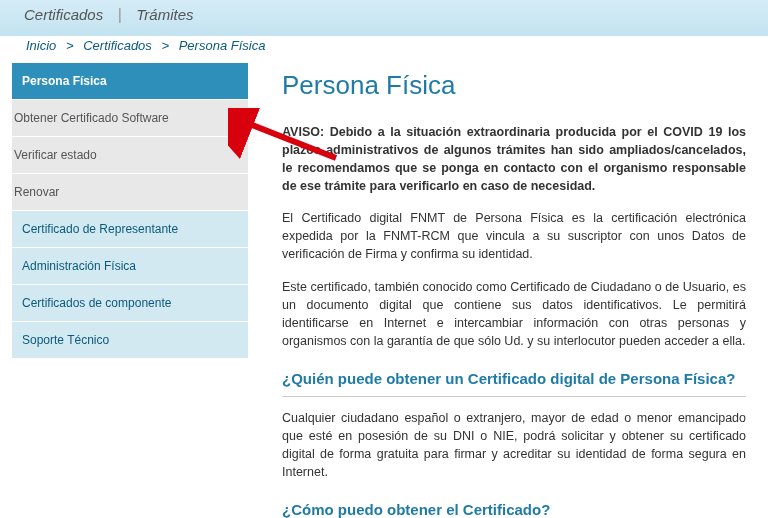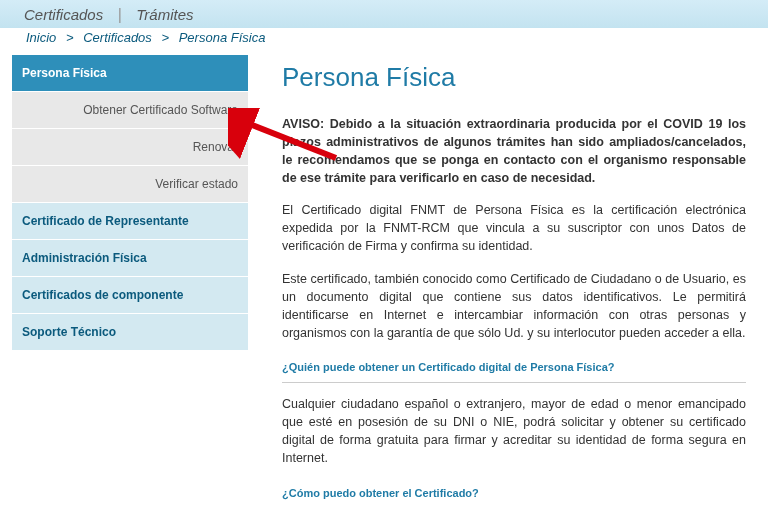--- a/index.html
+++ b/index.html
@@ -1,38 +1,38 @@
 <!DOCTYPE html>
 <html><head>
 <meta charset="utf-8">
 <style>
   html,body{margin:0;padding:0;font-family:Verdana,Arial,sans-serif;background:#fff;}
   body{width:768px;height:518px;overflow:hidden;position:relative;}
   
-  .topband{background:linear-gradient(#d4ecf7,#c3e3f0);padding:6px 24px 4px;}
+  .topband{background:linear-gradient(#d4ecf7,#c3e3f0);padding:6px 24px 12px;}
   .topband a{color:#555;font-style:italic;font-size:15px;text-decoration:none;}
   .topband .sep{color:#999;margin:0 10px;}
   
   .breadcrumb{padding:2px 24px 10px;color:#0b5a7d;font-style:italic;font-size:13px;}
   .breadcrumb span{margin:0 2px;}
   .breadcrumb .arrow{color:#0b5a7d;margin:0 4px;}
   
   .wrap{display:flex;padding:0 12px 0 12px;}
   
   .sidebar{width:236px;flex:0 0 236px;}
   .side-item{padding:11px 10px;font-size:12px;border-bottom:1px solid #fff;color:#555;cursor:pointer;}
   .side-active{background:#2e8fba;color:#fff;font-weight:bold;}
-  .side-sub{background:#e8e8e8;color:#555;padding-left:14px;text-align:right;}
-  .side-main{background:#d3e9f1;color:#0b5a7d;font-weight:bold;}
+  .side-sub{background:#e8e8e8;color:#555;padding-left:2px;}
+  .side-main{background:#d3e9f1;color:#0b5a7d;font-weight:normal;}
   
   .content{flex:1;padding:0 10px 0 34px;font-size:12.5px;color:#333;line-height:1.45;}
   h1.title{color:#1f7ba6;font-size:26px;font-weight:normal;margin:4px 0 18px;}
   .content p{margin:0 0 14px;text-align:justify;}
   .content p.notice{font-weight:bold;}
-  h2.sub{color:#1f7ba6;font-size:11px;font-weight:bold;margin:18px 0 6px;}
+  h2.sub{color:#1f7ba6;font-size:15px;font-weight:bold;margin:18px 0 6px;}
   hr.thin{border:none;border-top:1px solid #ccc;margin:2px 0 12px;}
   
   .arrow-svg{position:absolute;left:228px;top:108px;pointer-events:none;}
 </style>
 </head>
 <body>
 
 <div class="topband">
   <a href="#">Certificados</a>
   <span class="sep">|</span>
@@ -44,22 +44,22 @@
   <span class="arrow">&gt;</span>
   <span>Certificados</span>
   <span class="arrow">&gt;</span>
   <span>Persona Física</span>
 </div>
 
 <div class="wrap">
   <div class="sidebar">
     <div class="side-item side-active">Persona Física</div>
     <div class="side-item side-sub">Obtener Certificado Software</div>
+    <div class="side-item side-sub">Verificar estado</div>
     <div class="side-item side-sub">Renovar</div>
-    <div class="side-item side-sub">Verificar estado</div>
     <div class="side-item side-main">Certificado de Representante</div>
     <div class="side-item side-main">Administración Física</div>
     <div class="side-item side-main">Certificados de componente</div>
     <div class="side-item side-main">Soporte Técnico</div>
   </div>
 
   <div class="content">
     <h1 class="title">Persona Física</h1>
     <p class="notice">AVISO: Debido a la situación extraordinaria producida por el COVID 19 los plazos administrativos de algunos trámites han sido ampliados/cancelados, le recomendamos que se ponga en contacto con el organismo responsable de ese trámite para verificarlo en caso de necesidad.</p>
     <p>El Certificado digital FNMT de Persona Física es la certificación electrónica expedida por la FNMT-RCM que vincula a su suscriptor con unos Datos de verificación de Firma y confirma su identidad.</p>

